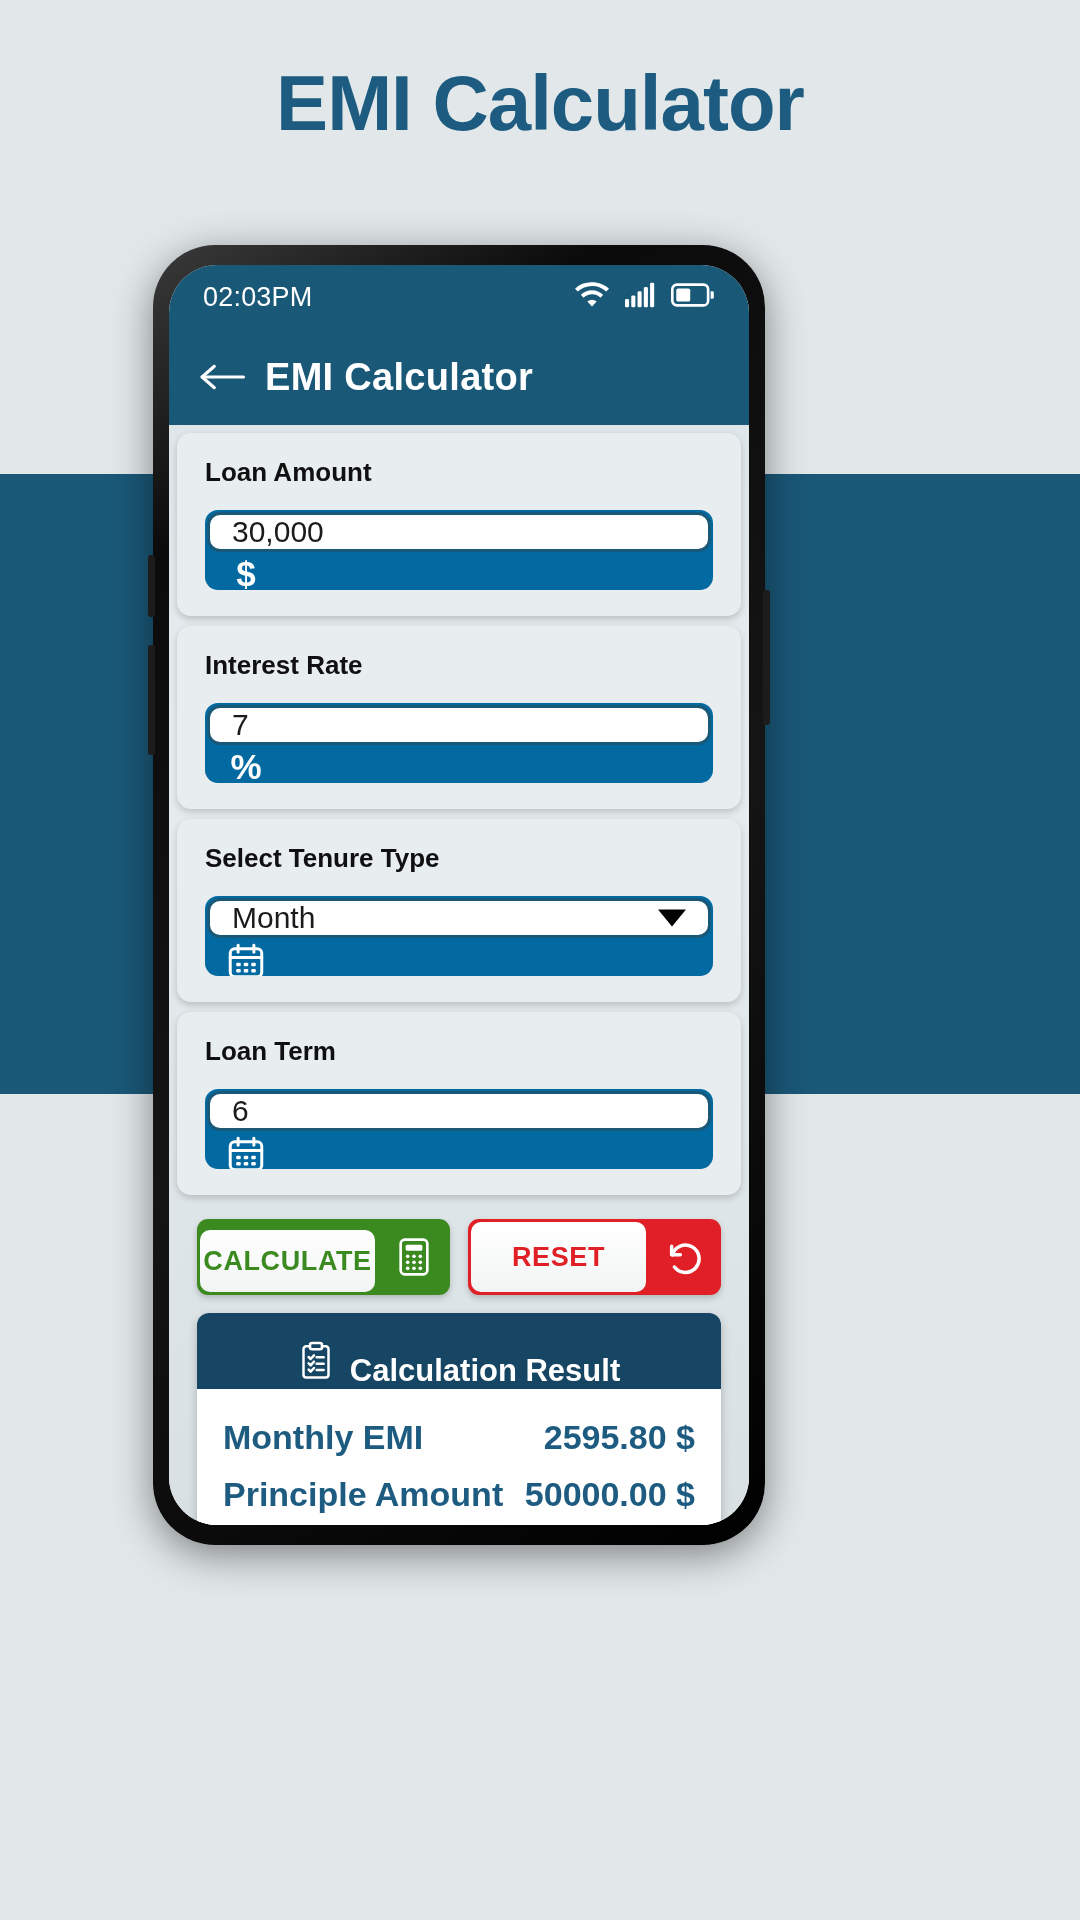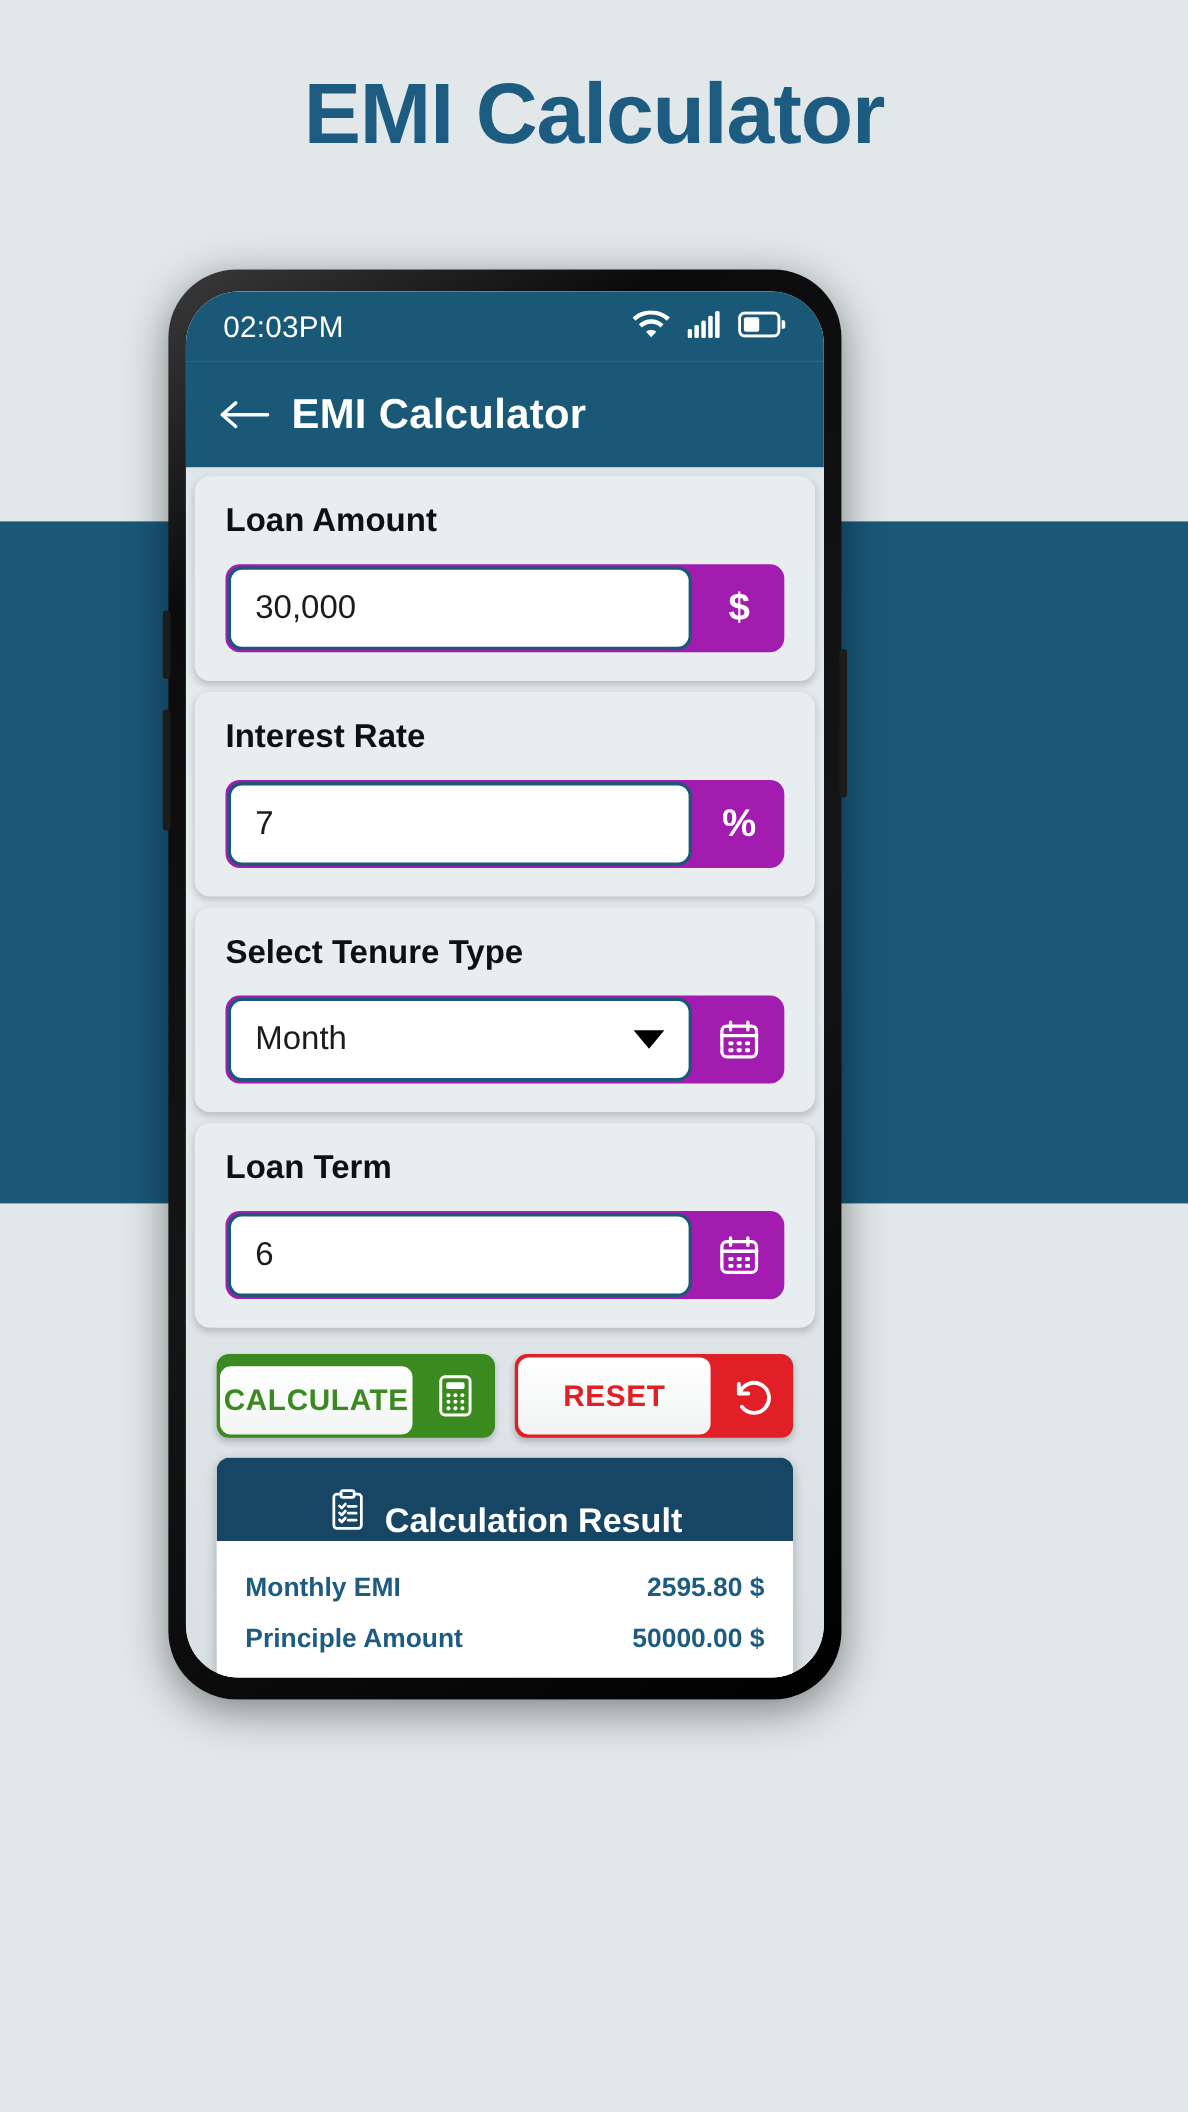--- a/index.html
+++ b/index.html
@@ -95,32 +95,33 @@
   
   .card {
     background: #e8edef;
     border-radius: 14px;
     margin: 0 8px 10px 8px;
     padding: 24px 28px 26px 28px;
     box-shadow: 0 3px 7px rgba(0,0,0,.18);
   }
   .card:first-child { margin-top: 8px; }
   .card-label {
-    font-size: 30px;
+    font-size: 26px;
     color: #101010;
     font-weight: 600;
     margin-bottom: 22px;
   }
   .field-row {
     display: flex;
-    background: #a21caf;
+    background: #0369a1;
     border-radius: 13px;
     height: 80px;
     align-items: stretch;
     overflow: hidden;
+    flex-direction: column;
   }
   .field-input {
     flex: 1;
     background: #fff;
     border: 3px solid #1a5878;
     border-radius: 13px;
     margin: 2px;
     display: flex; align-items: center;
     padding: 0 22px;
     font-size: 30px;
@@ -188,21 +189,21 @@
     display: flex; align-items: flex-end; justify-content: center;
     gap: 16px;
     color: #fff;
     font-size: 31px; font-weight: bold;
   }
   .result-body { padding: 20px 26px 18px 26px; background: #fff; }
   .result-row {
     display: flex; justify-content: space-between; align-items: baseline;
     padding: 9px 0;
     color: #1d5c80;
-    font-size: 24px;
+    font-size: 34px;
   }
   .result-row .rlabel { font-weight: 600; }
   .result-row .rvalue { font-weight: 600; }
 </style>
 </head>
 <body>
 
 <div id="page">
 
   <div class="bg-band"></div>

